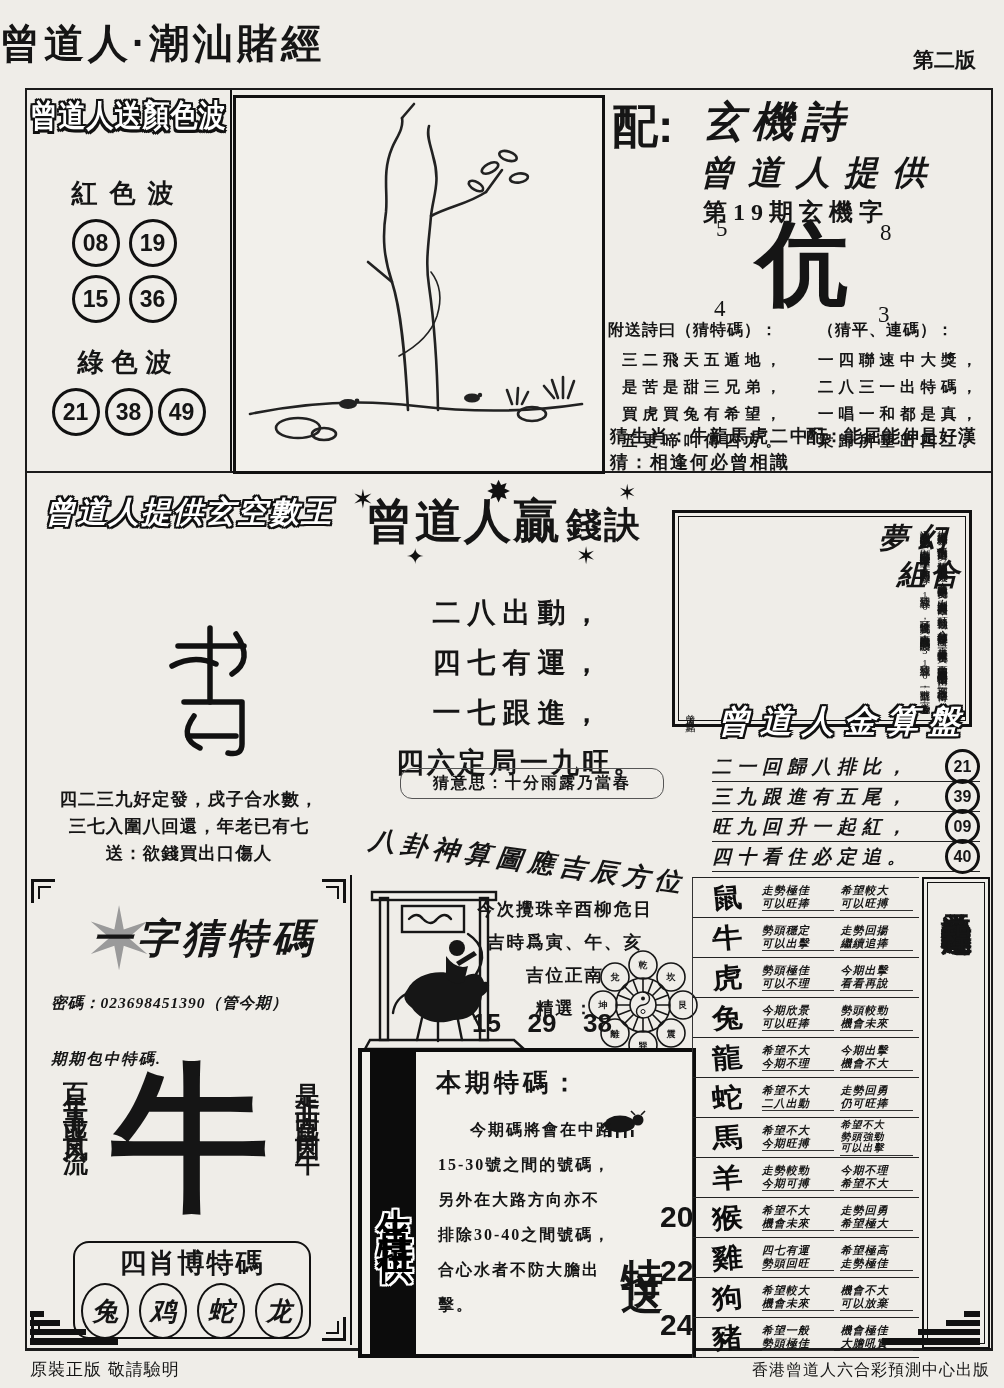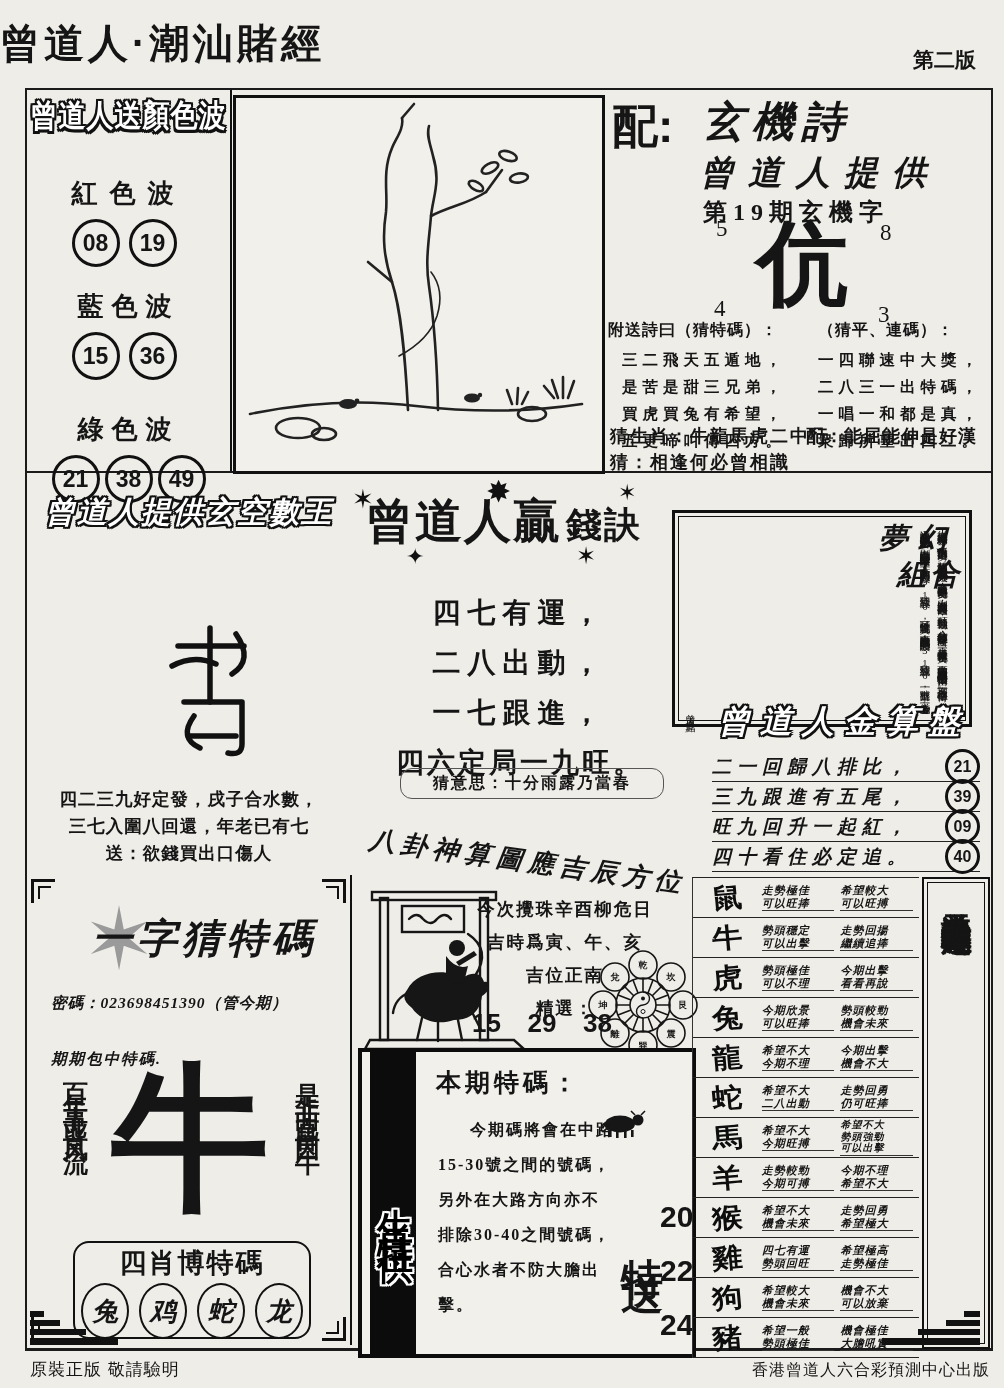--- a/index.html
+++ b/index.html
@@ -67,26 +67,25 @@
   <div class="abs hr" style="left:25px;top:471px;width:968px;height:2px;"></div>
 
   <div class="abs" style="left:27px;top:90px;width:203px;height:381px;border-right:2.5px solid #111;">
     <div class="outline ctr" style="font-size:27px;letter-spacing:1px;margin-top:8px;transform:scaleY(1.15);">曾道人送顏色波</div>
 
     <div class="ctr b" style="font-size:26px;letter-spacing:12px;margin-top:42px;">紅色波</div>
     <div class="ctr" style="margin-top:8px;">
       <span class="cnum wave-circle">08</span><span class="cnum wave-circle">19</span>
     </div>
 
-    <div class="ctr b" style="font-size:26px;letter-spacing:8px;margin-top:22px;">藍色波</div>
     <div class="ctr" style="margin-top:8px;">
       <span class="cnum wave-circle">15</span><span class="cnum wave-circle">36</span>
     </div>
 
-    <div class="ctr b" style="font-size:26px;letter-spacing:8px;margin-top:32px;">綠色波</div>
+    <div class="ctr b" style="font-size:26px;letter-spacing:8px;margin-top:22px;">綠色波</div>
     <div class="ctr" style="margin-top:8px;">
       <span class="cnum wave-circle" style="margin-right:5px;">21</span><span class="cnum wave-circle" style="margin-right:5px;">38</span><span class="cnum wave-circle" style="margin-right:0;">49</span>
     </div>
   </div>
 
   <div class="abs" style="left:233px;top:95px;width:366px;height:373px;border:3.5px solid #111;background:#f2f0eb;">
     <svg width="360" height="366" viewBox="0 0 360 366">
       <g stroke="#222" stroke-width="2.6" fill="none" stroke-linecap="round">
 
         <path d="M14,316 Q100,298 180,308 Q268,318 346,306"></path>
@@ -178,22 +177,22 @@
     <span class="star" style="left:-14px;top:-6px;font-size:26px;">✶</span>
     <span class="star" style="left:120px;top:-16px;font-size:30px;">✸</span>
     <span class="star" style="left:252px;top:-10px;font-size:22px;">✶</span>
     <span class="star" style="left:40px;top:54px;font-size:22px;">✦</span>
     <span class="star" style="left:210px;top:52px;font-size:24px;">✶</span>
     <span class="bb" style="font-size:47px;letter-spacing:2px;">曾道人贏</span>
     <span class="bb" style="font-size:36px;letter-spacing:2px;">錢訣</span>
   </div>
 
   <div class="abs ctr" style="left:360px;top:588px;width:320px;">
+    <div class="b" style="font-size:28px;line-height:50px;letter-spacing:7px;">二八出動，</div>
     <div class="b" style="font-size:28px;line-height:50px;letter-spacing:7px;">四七有運，</div>
-    <div class="b" style="font-size:28px;line-height:50px;letter-spacing:7px;">二八出動，</div>
     <div class="b" style="font-size:28px;line-height:50px;letter-spacing:7px;">一七跟進，</div>
     <div class="b" style="font-size:28px;line-height:50px;letter-spacing:3px;">四六定局一九旺。</div>
   </div>
   <div class="abs b ctr" style="left:400px;top:768px;width:250px;font-size:16px;letter-spacing:2px;
        border:1.3px solid #555;border-radius:12px;padding:4px 6px;">猜意思：十分雨露乃當春</div>
 
   <div class="abs" style="left:672px;top:478px;width:294px;height:211px;border:3px solid #111;margin-top:32px;">
     <div class="abs" style="left:3px;top:3px;right:3px;bottom:3px;border:1px solid #111;">
       <div class="abs it bb" style="right:8px;top:4px;font-size:29px;letter-spacing:10px;line-height:34px;">夢幻</div>
       <div class="abs it bb" style="right:2px;top:38px;font-size:29px;letter-spacing:4px;">組合</div>

